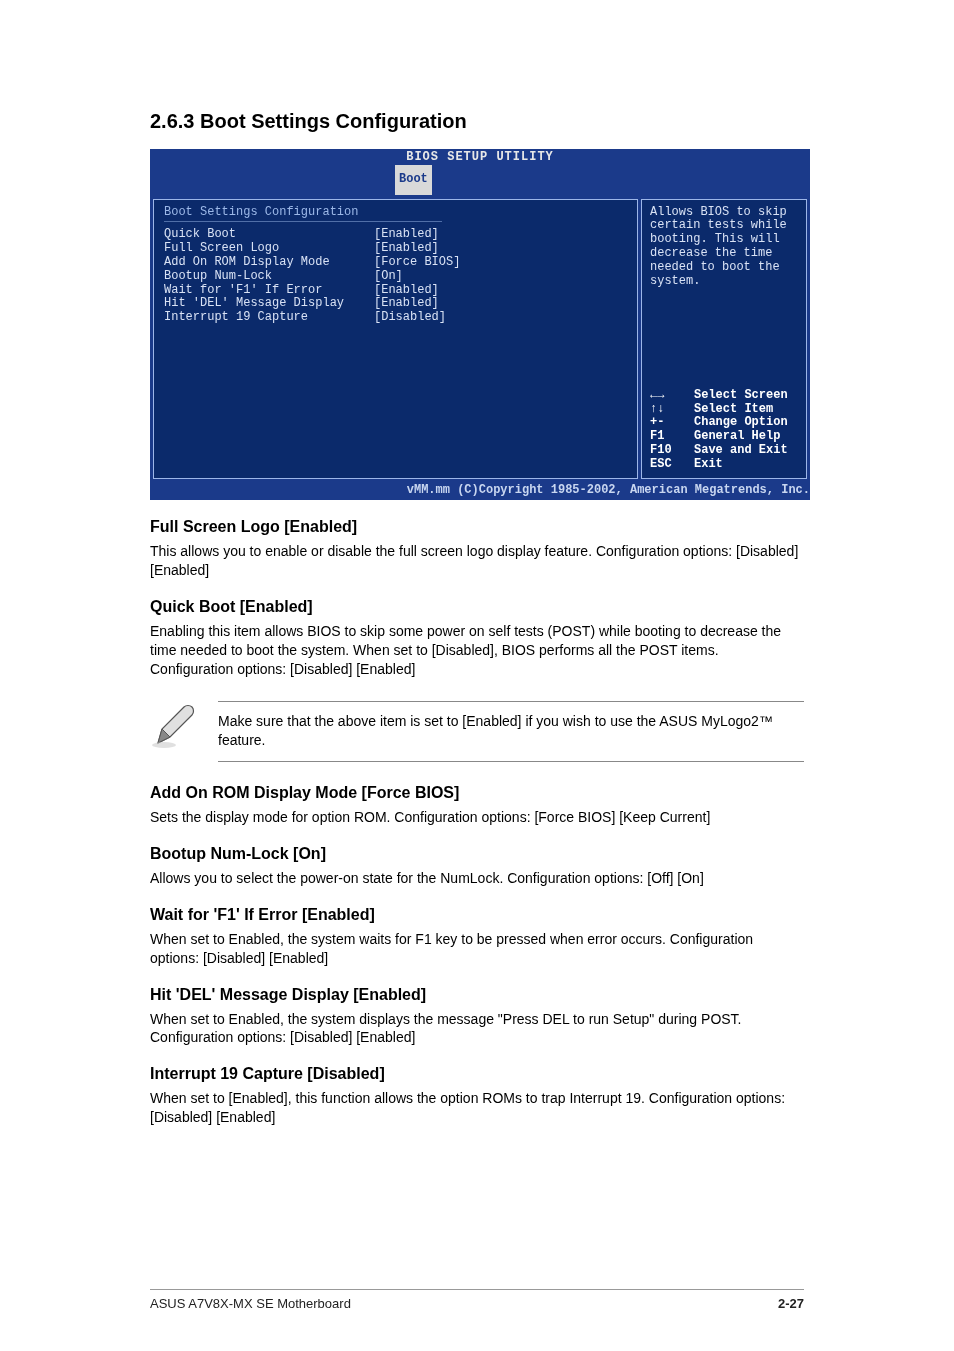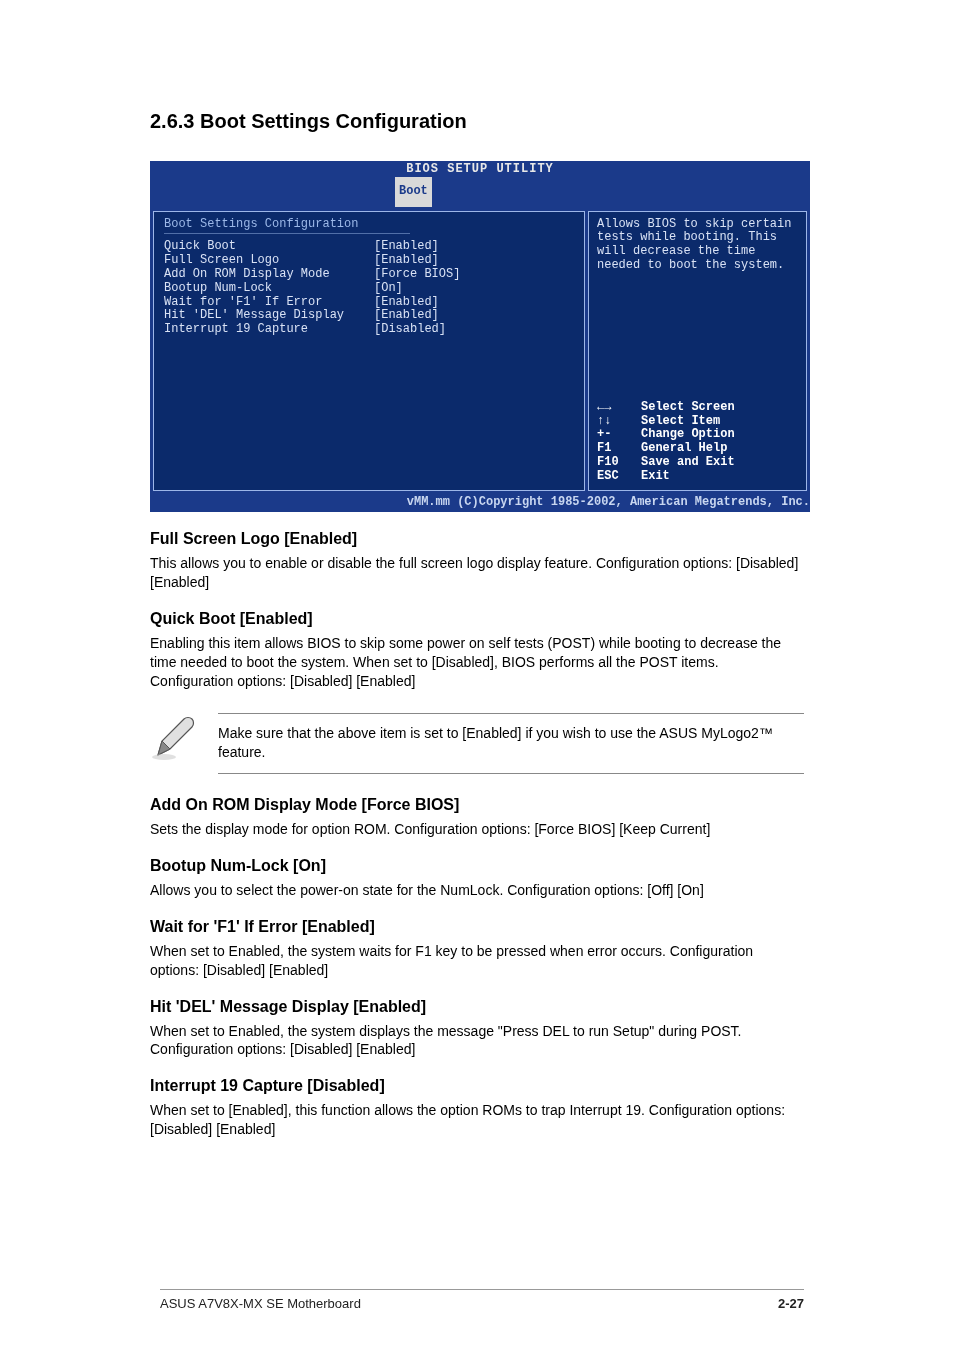--- a/index.html
+++ b/index.html
@@ -11,21 +11,21 @@
     color: #000;
     position: relative;
   }
   .page {
     padding: 110px 150px 0 150px;
   }
   .section-title {
     font-family: Arial, Helvetica, sans-serif;
     font-size: 20px;
     font-weight: bold;
-    margin-bottom: 28px;
+    margin-bottom: 16px;
   }
   
   .bios {
     width: 660px;
     background: #1b3a8a;
     font-family: "Courier New", monospace;
     font-size: 12px;
     line-height: 1.15;
     color: #fff;
     margin-bottom: 12px;
@@ -69,21 +69,21 @@
   .bios-left hr.sep {
     border: none;
     border-top: 1px solid #516fa8;
     margin: 2px 0 6px 0;
     width: 60%;
   }
   .bios-row { display: flex; }
   .bios-row .label { width: 210px; }
   .bios-row .value { color: #d9e2f5; }
   .bios-right {
-    width: 219px;
+    width: 166px;
     background: #0b2a6b;
     border: 1px solid #9db6e8;
     padding: 6px 8px;
     color: #d9e2f5;
     display: flex;
     flex-direction: column;
     justify-content: space-between;
   }
   .help-text { color: #d9e2f5; }
   .nav-list { margin-top: 40px; }
@@ -130,21 +130,21 @@
     border-bottom: 1px solid #888;
     padding: 10px 0;
     font-family: Arial, Helvetica, sans-serif;
     font-size: 14px;
     line-height: 1.4;
   }
   
   .page-footer {
     position: absolute;
     bottom: 40px;
-    left: 160px;
+    left: 150px;
     right: 150px;
     border-top: 1px solid #999;
     padding-top: 6px;
     font-family: Arial, Helvetica, sans-serif;
     font-size: 13px;
     color: #222;
     display: flex;
     justify-content: space-between;
   }
   .page-footer .pn { font-weight: bold; }

